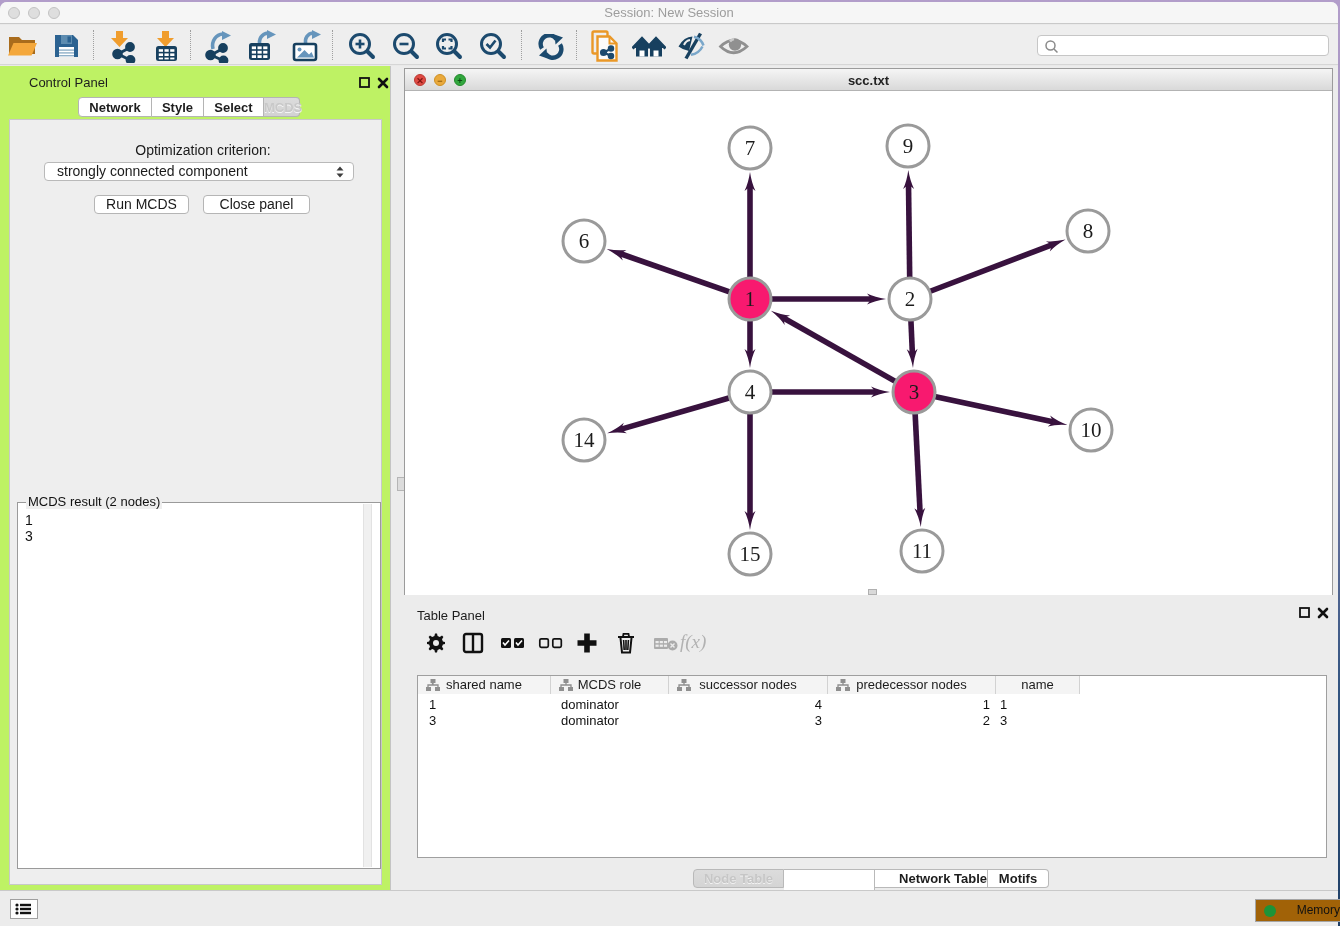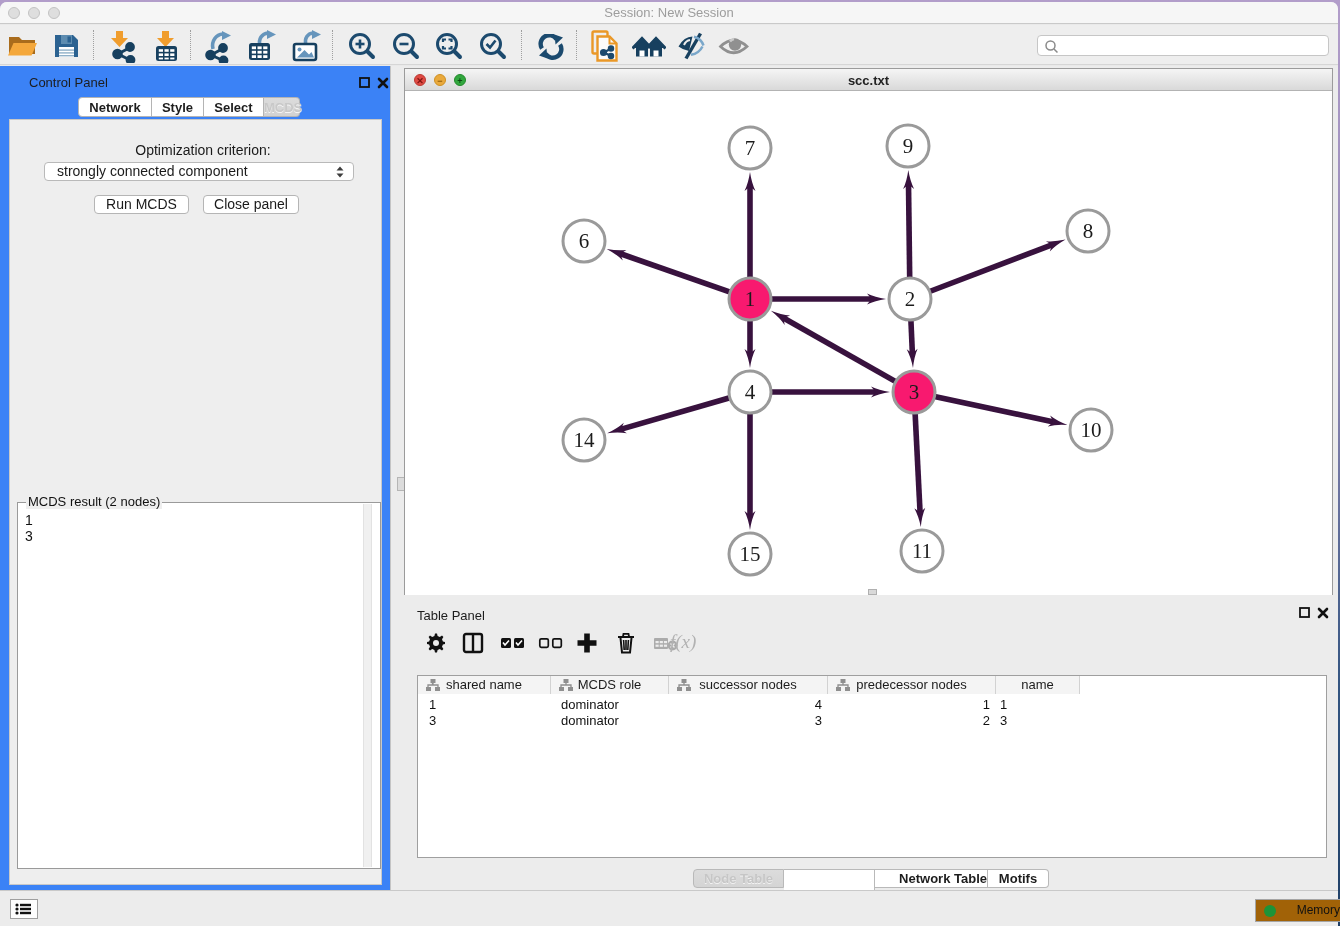--- a/index.html
+++ b/index.html
@@ -6,21 +6,21 @@
 .abs{position:absolute}
 #win{position:absolute;left:0;top:2px;width:1338px;height:924px;background:#e9e9e9;border-radius:7px 7px 0 0}
 #titlebar{position:absolute;left:0;top:0;width:100%;height:22px;background:#f6f6f6;border-bottom:1px solid #c9c9c9;border-radius:7px 7px 0 0}
 .tl{position:absolute;top:5px;width:12px;height:12px;border-radius:50%;background:#dedede;border:1px solid #c3c3c3}
 #wtitle{position:absolute;top:3px;width:100%;text-align:center;font-size:13px;color:#9d9d9d}
 #toolbar{position:absolute;left:0;top:23px;width:100%;height:40px;background:#eeeeee;border-bottom:1px solid #d6d6d6}
 .sep{position:absolute;top:5px;height:30px;width:0;border-left:1px dotted #9f9f9f}
 #search{position:absolute;left:1037px;top:10px;width:292px;height:21px;background:#fff;border:1px solid #c6c6c6;border-radius:4px}
 #main{position:absolute;left:0;top:64px;width:100%;height:827px;background:#ececec}
 
-#cp{position:absolute;left:0;top:0;width:391px;height:827px;background:#3b82f6;border-right:1px solid #c4c4c4}
+#cp{position:absolute;left:0;top:0;width:391px;height:827px;background:#bef264;border-right:1px solid #c4c4c4}
 #cptitle{position:absolute;left:29px;top:9px;font-size:13px;color:#1d1d1d}
 .tabbar{position:absolute;display:flex;height:20px}
 .tab{height:20px;line-height:19px;font-size:13px;font-weight:bold;color:#1d1d1d;background:#fff;border:1px solid #b4b4b4;border-left:none;padding:0 14px;text-align:center}
 .tab.first{border-left:1px solid #b4b4b4;border-radius:4px 0 0 4px}
 .tab.last{border-radius:0 4px 4px 0}
 .tab.sel{background:linear-gradient(#dcdcdc,#d2d2d2);color:#c8c8c8;text-shadow:0 1px 0 #f5f5f5;font-weight:bold}
 #cpbox{position:absolute;left:9px;top:53px;width:373px;height:766px;border:1px solid #c8c8c8;background:#eeeeee}
 #optlabel{position:absolute;left:8px;top:76px;width:100%;text-align:center;font-size:14px;color:#1a1a1a}
 #combo{position:absolute;left:44px;top:96px;width:310px;height:19px;background:#fff;border:1px solid #b9b9b9;border-radius:4px;font-size:14px;color:#1a1a1a;line-height:17px;padding-left:12px}
 .btn{position:absolute;height:19px;background:#fff;border:1px solid #b5b5b5;border-radius:4px;font-size:14px;color:#1a1a1a;text-align:center;line-height:17px}
@@ -224,21 +224,21 @@
    <div class="tab sel last" style="width:36px;padding:0">MCDS</div>
   </div>
   <div id="combo">strongly connected component
     <svg width="10" height="14" style="position:absolute;right:8px;top:2px">
             <path d="M1.5,5.5 L5,1.5 L8.5,5.5 Z" fill="#3c3c3c"></path>
             <path d="M1.5,8.5 L5,12.5 L8.5,8.5 Z" fill="#3c3c3c"></path>
           </svg>
   </div>
   <div id="optlabel">Optimization criterion:</div>
   <div class="btn" style="left:94px;top:129px;width:95px">Run MCDS</div>
-  <div class="btn" style="left:203px;top:129px;width:96px">Close panel</div>
+  <div class="btn" style="left:203px;top:129px;width:107px">Close panel</div>
   <div id="grp">
    <div id="grplabel" style="left:8px">MCDS result (2 nodes)</div>
    <div id="grptext">1<br>3</div>
    <div id="grpsb"></div>
   </div>
  </div>
  <div style="position:absolute;left:397px;top:411px;width:8px;height:14px;border:1px solid #b5b5b5;background:#dcdcdc"></div>
  <div id="netwin">
   <div id="nettitle">
    <div class="mtl" style="left:9px;background:#df4a43;border:1px solid #bb3a33;color:#7c1511">✕</div>
@@ -348,21 +348,21 @@
   <rect x="2.5" y="5" width="3.2" height="2.2"></rect>
               <rect x="6.7" y="5" width="3.2" height="2.2"></rect>
               <rect x="10.9" y="5" width="3.2" height="2.2"></rect>
   <rect x="2.5" y="8.6" width="3.2" height="2.2"></rect>
               <rect x="6.7" y="8.6" width="3.2" height="2.2"></rect>
               <rect x="10.9" y="8.6" width="3.2" height="2.2"></rect>
  </g>
  <circle cx="19.5" cy="9.5" r="5" fill="#ababab"></circle>
  <path d="M17.5,7.5 L21.5,11.5 M21.5,7.5 L17.5,11.5" stroke="#ececec" stroke-width="1.4"></path>
 </svg>
-<div class="abs" style="left:278px;top:0px;width:40px;height:26px;font-family:'Liberation Serif',serif;font-style:italic;font-size:19px;color:#b2b2b2">f(x)</div>
+<div class="abs" style="left:288px;top:0px;width:40px;height:26px;font-family:'Liberation Serif',serif;font-style:italic;font-size:19px;color:#b2b2b2">f(x)</div>
 </div>
   <div id="tbl">
           <div class="th" style="left:0;width:133px">shared name</div>
 <div class="th" style="left:133px;width:118px">MCDS role</div>
 <div class="th" style="left:251px;width:159px">successor nodes</div>
 <div class="th" style="left:410px;width:168px">predecessor nodes</div>
 <div class="th" style="left:578px;width:84px;border-right:1px solid #d2d2d2">name</div>
 <svg class="abs" style="left:8px;top:3px" width="14" height="13">
             <g fill="#8f8f8f">
               <rect x="4.5" y="0" width="5" height="4"></rect>

